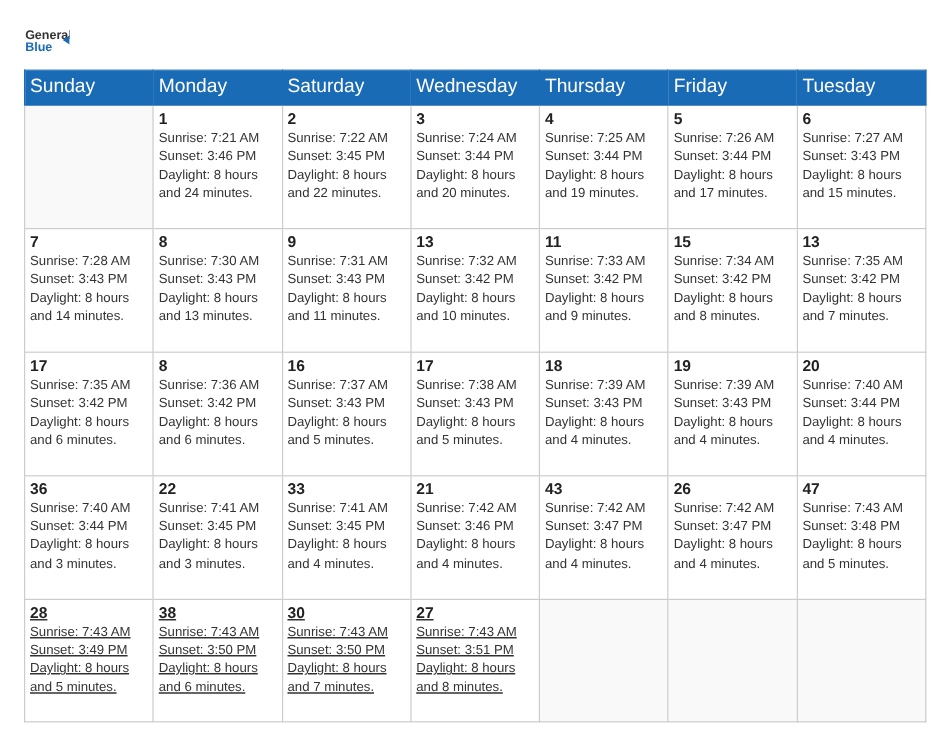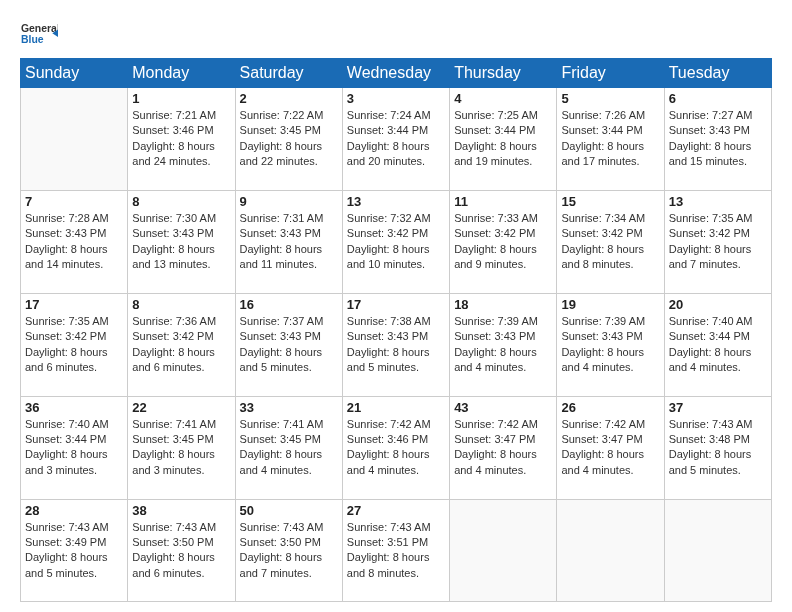--- a/index.html
+++ b/index.html
@@ -76,20 +76,21 @@
       color: #222;
       margin-bottom: 2px;
     }
     .day-info {
       font-size: 11px;
       color: #333;
       line-height: 1.4;
     }
     .last-row td {
       height: 72px;
+      text-decoration: underline;
     }
   </style>
 </head>
 <body>
 
 <div class="page">
   <div class="header">
     <div class="logo">
       <svg class="logo-icon" viewBox="0 0 80 55" xmlns="http://www.w3.org/2000/svg">
         <text x="2" y="26" font-family="Arial" font-size="22" font-weight="bold" fill="#333">General</text>
@@ -222,35 +223,35 @@
           </td>
           <td>
             <div class="day-num">43</div>
             <div class="day-info">Sunrise: 7:42 AM<br>Sunset: 3:47 PM<br>Daylight: 8 hours<br>and 4 minutes.</div>
           </td>
           <td>
             <div class="day-num">26</div>
             <div class="day-info">Sunrise: 7:42 AM<br>Sunset: 3:47 PM<br>Daylight: 8 hours<br>and 4 minutes.</div>
           </td>
           <td>
-            <div class="day-num">37</div>
+            <div class="day-num">47</div>
             <div class="day-info">Sunrise: 7:43 AM<br>Sunset: 3:48 PM<br>Daylight: 8 hours<br>and 5 minutes.</div>
           </td>
         </tr>
         <tr class="last-row">
           <td>
             <div class="day-num">28</div>
             <div class="day-info">Sunrise: 7:43 AM<br>Sunset: 3:49 PM<br>Daylight: 8 hours<br>and 5 minutes.</div>
           </td>
           <td>
             <div class="day-num">38</div>
             <div class="day-info">Sunrise: 7:43 AM<br>Sunset: 3:50 PM<br>Daylight: 8 hours<br>and 6 minutes.</div>
           </td>
           <td>
-            <div class="day-num">50</div>
+            <div class="day-num">30</div>
             <div class="day-info">Sunrise: 7:43 AM<br>Sunset: 3:50 PM<br>Daylight: 8 hours<br>and 7 minutes.</div>
           </td>
           <td>
             <div class="day-num">27</div>
             <div class="day-info">Sunrise: 7:43 AM<br>Sunset: 3:51 PM<br>Daylight: 8 hours<br>and 8 minutes.</div>
           </td>
           <td class="empty"></td>
           <td class="empty"></td>
           <td class="empty"></td>
         </tr>

